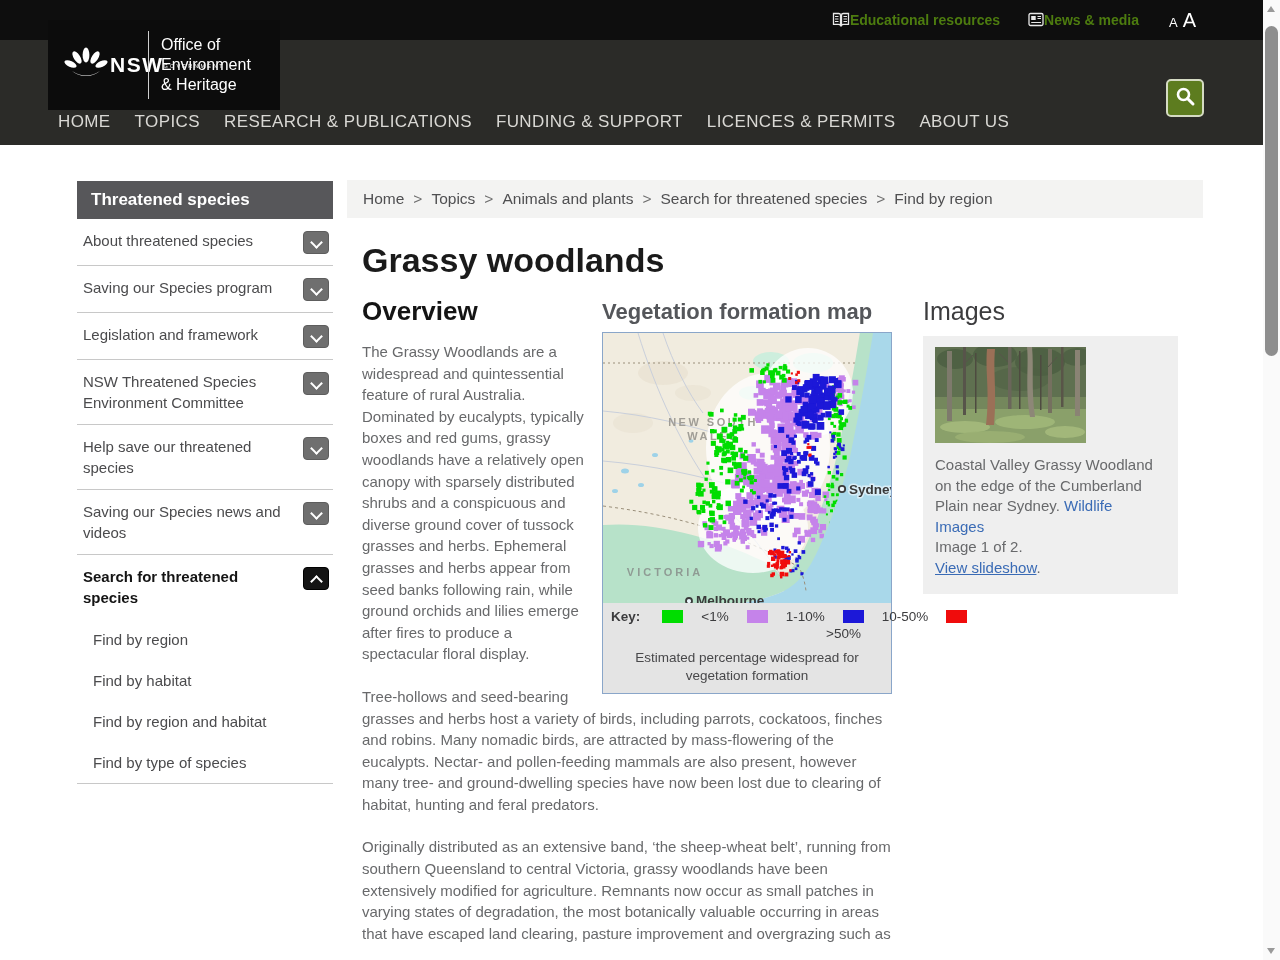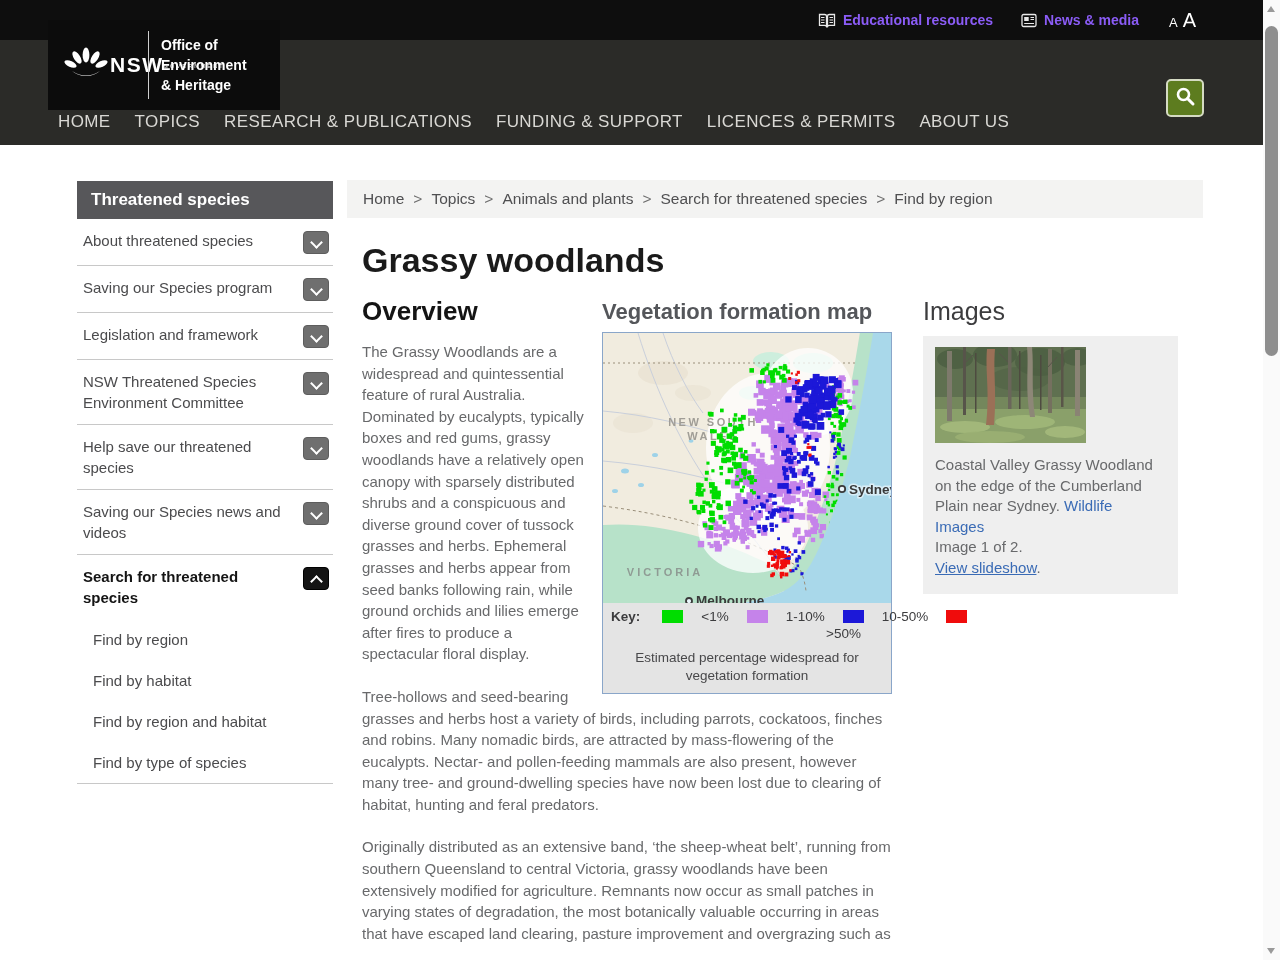--- a/index.html
+++ b/index.html
@@ -3,37 +3,37 @@
 <meta charset="utf-8">
 <style>
   *{box-sizing:border-box;margin:0;padding:0}
   html,body{width:1280px;height:960px}
   body{position:relative;background:#fff;font-family:"Liberation Sans",sans-serif;overflow:hidden}
   a{text-decoration:none;color:inherit;cursor:pointer}
 
   
   .topbar{position:absolute;left:0;top:0;width:1280px;height:40px;background:#0e0e0e;z-index:3}
   .topbar-right{position:absolute;right:84px;top:0;height:40px;display:flex;align-items:center;gap:28px}
-  .topbar-link{display:flex;align-items:center;gap:7px;color:#8b5cf6;font-size:14px;font-weight:700}
+  .topbar-link{display:flex;align-items:flex-start;color:#4d7c0f;font-size:14px;font-weight:700}
   .topbar-link svg{display:block}
   .font-sizer{display:flex;align-items:baseline;gap:5px;color:#fff;margin-left:2px}
   .a-small{font-size:13px}
   .a-large{font-size:20px}
 
   
   .header{position:absolute;left:0;top:40px;width:1280px;height:105px;background:#2b2b28;z-index:2}
   .mainnav{position:absolute;left:58px;top:72px;display:flex;gap:24px}
   .mainnav a{color:#d9d8d4;font-size:17px;letter-spacing:.4px}
   .search-btn{position:absolute;left:1166px;top:39px;width:38px;height:38px;background:#5d7c1f;border:2px solid #d5dbc3;border-radius:5px;display:flex;align-items:center;justify-content:center;cursor:pointer}
   .logo-box{position:absolute;left:48px;top:20px;width:232px;height:90px;background:#0c0c0c;z-index:4;display:flex;align-items:center;padding:6px 8px 6px 14px}
   .logo-left{display:flex;flex-direction:row;align-items:center;width:78px}
   .logo-nsw{color:#fff;font-weight:700;font-size:21px;letter-spacing:1.5px;line-height:20px}
   .logo-gov{color:#fff;font-size:5.5px;letter-spacing:2.2px;margin-top:2px}
   .logo-sep{width:1px;height:68px;background:#cfcfcf;margin:0 12px 0 8px}
-  .logo-org{color:#fff;font-size:14px;line-height:20px;font-weight:700}
+  .logo-org{color:#fff;font-size:16px;line-height:20px;font-weight:400}
 
   
   .sidebar{position:absolute;left:77px;top:181px;width:256px;z-index:1}
   .sidebar-title{height:38px;background:#57575a;color:#fff;font-size:17px;font-weight:700;display:flex;align-items:center;padding-left:14px}
   .sidebar ul{list-style:none;border-bottom:1px solid #c8c8c8}
   .side-item{display:flex;justify-content:space-between;align-items:flex-start;padding:11px 4px 11px 6px;border-bottom:1px solid #c8c8c8;cursor:pointer}
   .side-item .lbl{font-size:15px;color:#4b4b4d;line-height:21px;padding-right:8px}
   .side-item.active{border-bottom:none}
   .side-item.active .lbl{font-weight:700;color:#141414}
   .side-item.sub{border-bottom:none;padding:10px 4px 10px 16px}

